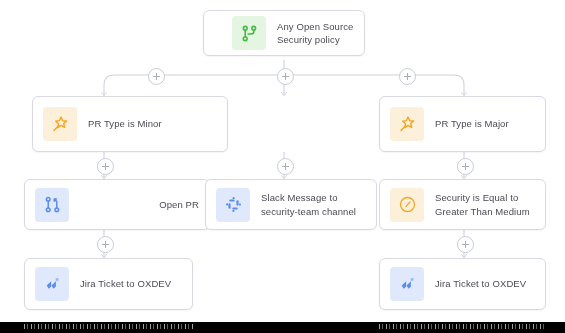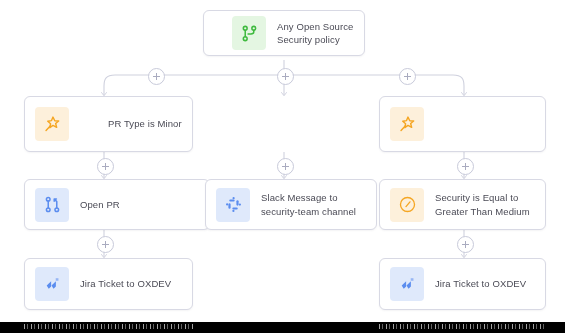--- a/index.html
+++ b/index.html
@@ -140,45 +140,46 @@
         <path d="M14.5 6.5 L14.5 8.5 C14.5 10.2 13.2 10.5 11.5 10.5 L8.5 10.5"></path>
       </svg>
     </span>
     <span class="node-label">Any Open Source Security policy</span>
   </div>
 
   <div class="plus" style="left:284px; top:75px;"></div>
   <div class="plus" style="left:155px; top:75px;"></div>
   <div class="plus" style="left:406px; top:75px;"></div>
 
-  <div class="node" style="left:24px; top:96px; width:169px; height:56px;gap:28px;">
+  <div class="node" style="left:32px; top:96px; width:196px; height:56px;">
     <span class="node-icon icon-amber">
       <svg width="19" height="19" viewBox="0 0 20 20" fill="none" stroke="#f5a623" stroke-width="1.5" stroke-linecap="round" stroke-linejoin="round">
         <path d="M10.5 2.2 L12.4 6.0 L16.5 6.3 L13.3 9.0 L14.4 13.0 L10.5 10.9 L7.2 13.3 L8.0 9.2 L5.0 6.6 L9.0 5.9 Z"></path>
         <path d="M7.6 11.6 L3.2 16.4"></path>
       </svg>
     </span>
     <span class="node-label">PR Type is Minor</span>
   </div>
 
 
   <div class="node" style="left:379px; top:96px; width:167px; height:56px;">
     <span class="node-icon icon-amber">
       <svg width="19" height="19" viewBox="0 0 20 20" fill="none" stroke="#f5a623" stroke-width="1.5" stroke-linecap="round" stroke-linejoin="round">
         <path d="M10.5 2.2 L12.4 6.0 L16.5 6.3 L13.3 9.0 L14.4 13.0 L10.5 10.9 L7.2 13.3 L8.0 9.2 L5.0 6.6 L9.0 5.9 Z"></path>
         <path d="M7.6 11.6 L3.2 16.4"></path>
       </svg>
     </span>
+    <span class="node-label">PR Type is Major</span>
   </div>
 
   <div class="plus" style="left:104px; top:165px;"></div>
   <div class="plus" style="left:284px; top:165px;"></div>
   <div class="plus" style="left:464px; top:165px;"></div>
 
-  <div class="node" style="left:24px; top:179px; width:186px; height:51px;">
+  <div class="node" style="left:24px; top:179px; width:186px; height:51px;justify-content:space-between;">
     <span class="node-icon icon-blue">
       <svg width="19" height="19" viewBox="0 0 20 20" fill="none" stroke="#5b8def" stroke-width="1.6" stroke-linecap="round" stroke-linejoin="round">
         <circle cx="5.5" cy="4.5" r="1.9"></circle>
         <circle cx="5.5" cy="15.5" r="1.9"></circle>
         <circle cx="14.5" cy="15.5" r="1.9"></circle>
         <path d="M5.5 6.4 L5.5 13.6"></path>
         <path d="M14.5 13.6 L14.5 7.0 L11.8 4.3 M11.8 4.3 L11.8 6.6 M11.8 4.3 L14.1 4.3"></path>
       </svg>
     </span>
     <span class="node-label">Open PR</span>

